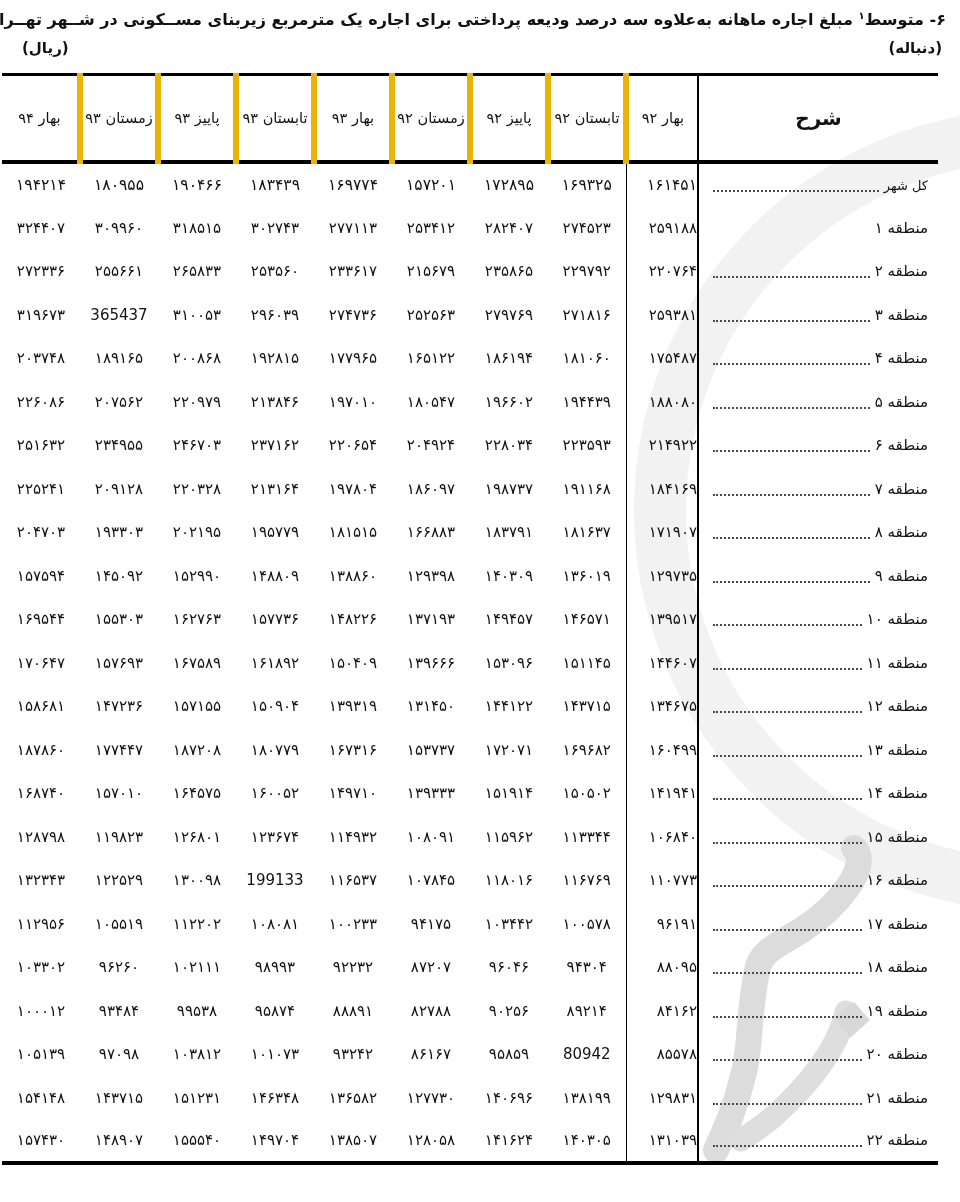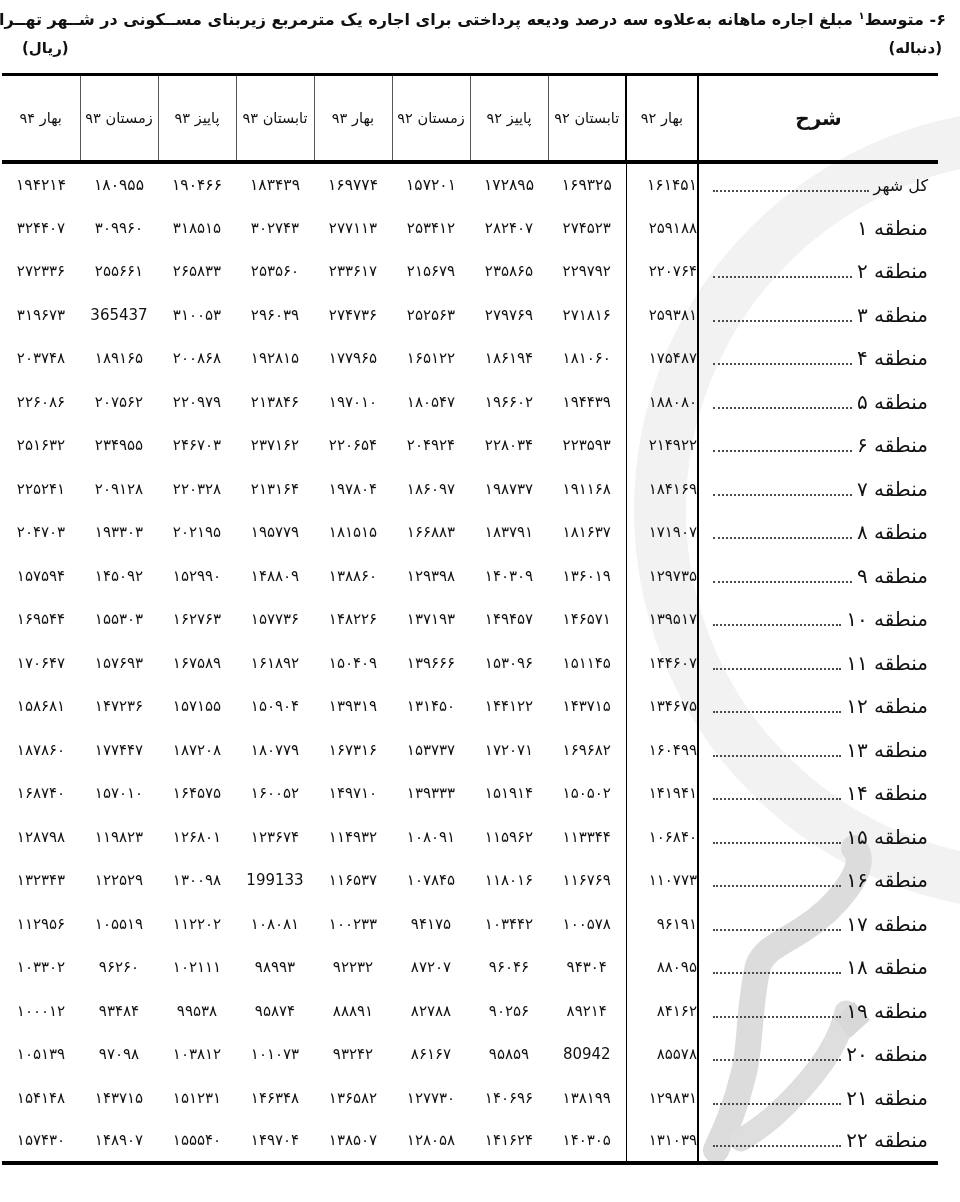--- a/index.html
+++ b/index.html
@@ -24,31 +24,31 @@
     position:relative;z-index:1;
   }
   col.c-desc{width:240px;}
   col.c-q1{width:72px;}
   col.c-q{width:78px;}
   thead th{
     height:84px;border-bottom:4px solid #000;vertical-align:middle;text-align:center;
     padding:0;font-size:14.5px;font-weight:normal;background:transparent;
   }
   th.desc-h{font-weight:bold;font-size:20px;}
-  thead th.q{border-left:1px solid #555;border-right:1px solid #eab308;}
+  thead th.q{border-left:1px solid #555;border-right:6px solid #eab308;}
   thead th.qlast{border-left:none;}
   thead th.q1{border-right:2.5px solid #000;border-left:2px solid #000;}
   tbody tr{height:43.5px;}
   tbody td{padding:0;font-size:15px;text-align:center;vertical-align:middle;}
   tbody td.q1{border-right:2.5px solid #000;border-left:1px solid #000000;text-align:right;}
   tr.total td{font-weight:normal;font-size:15.5px;}
   td.desc{padding:0 10px 0 8px;text-align:right;}
   .desc-in{display:flex;align-items:center;}
-  .lbl{white-space:nowrap;font-size:20px;}
-  tr.total .lbl{font-size:16px;}
+  .lbl{white-space:nowrap;font-size:15px;}
+  tr.total .lbl{font-size:13px;}
   .leader{
     flex:1;height:12px;border-bottom:2px dotted #4a4a4a;
     margin-right:5px;margin-left:6px;
   }
   .leader.hide{visibility:hidden;}
   .num{direction:ltr;}
 </style>
 </head>
 <body>
 

